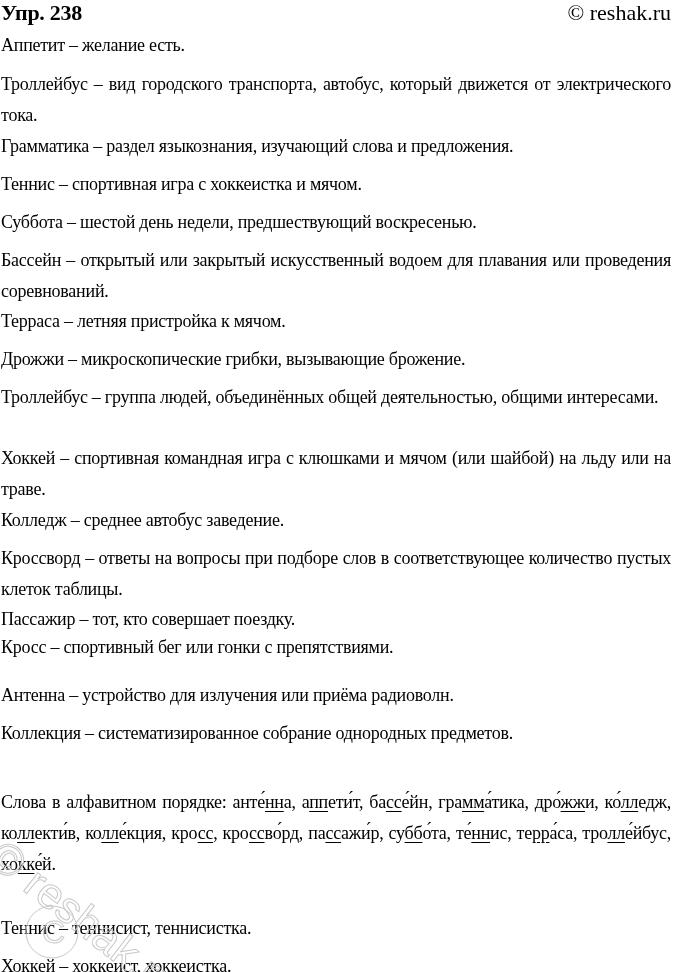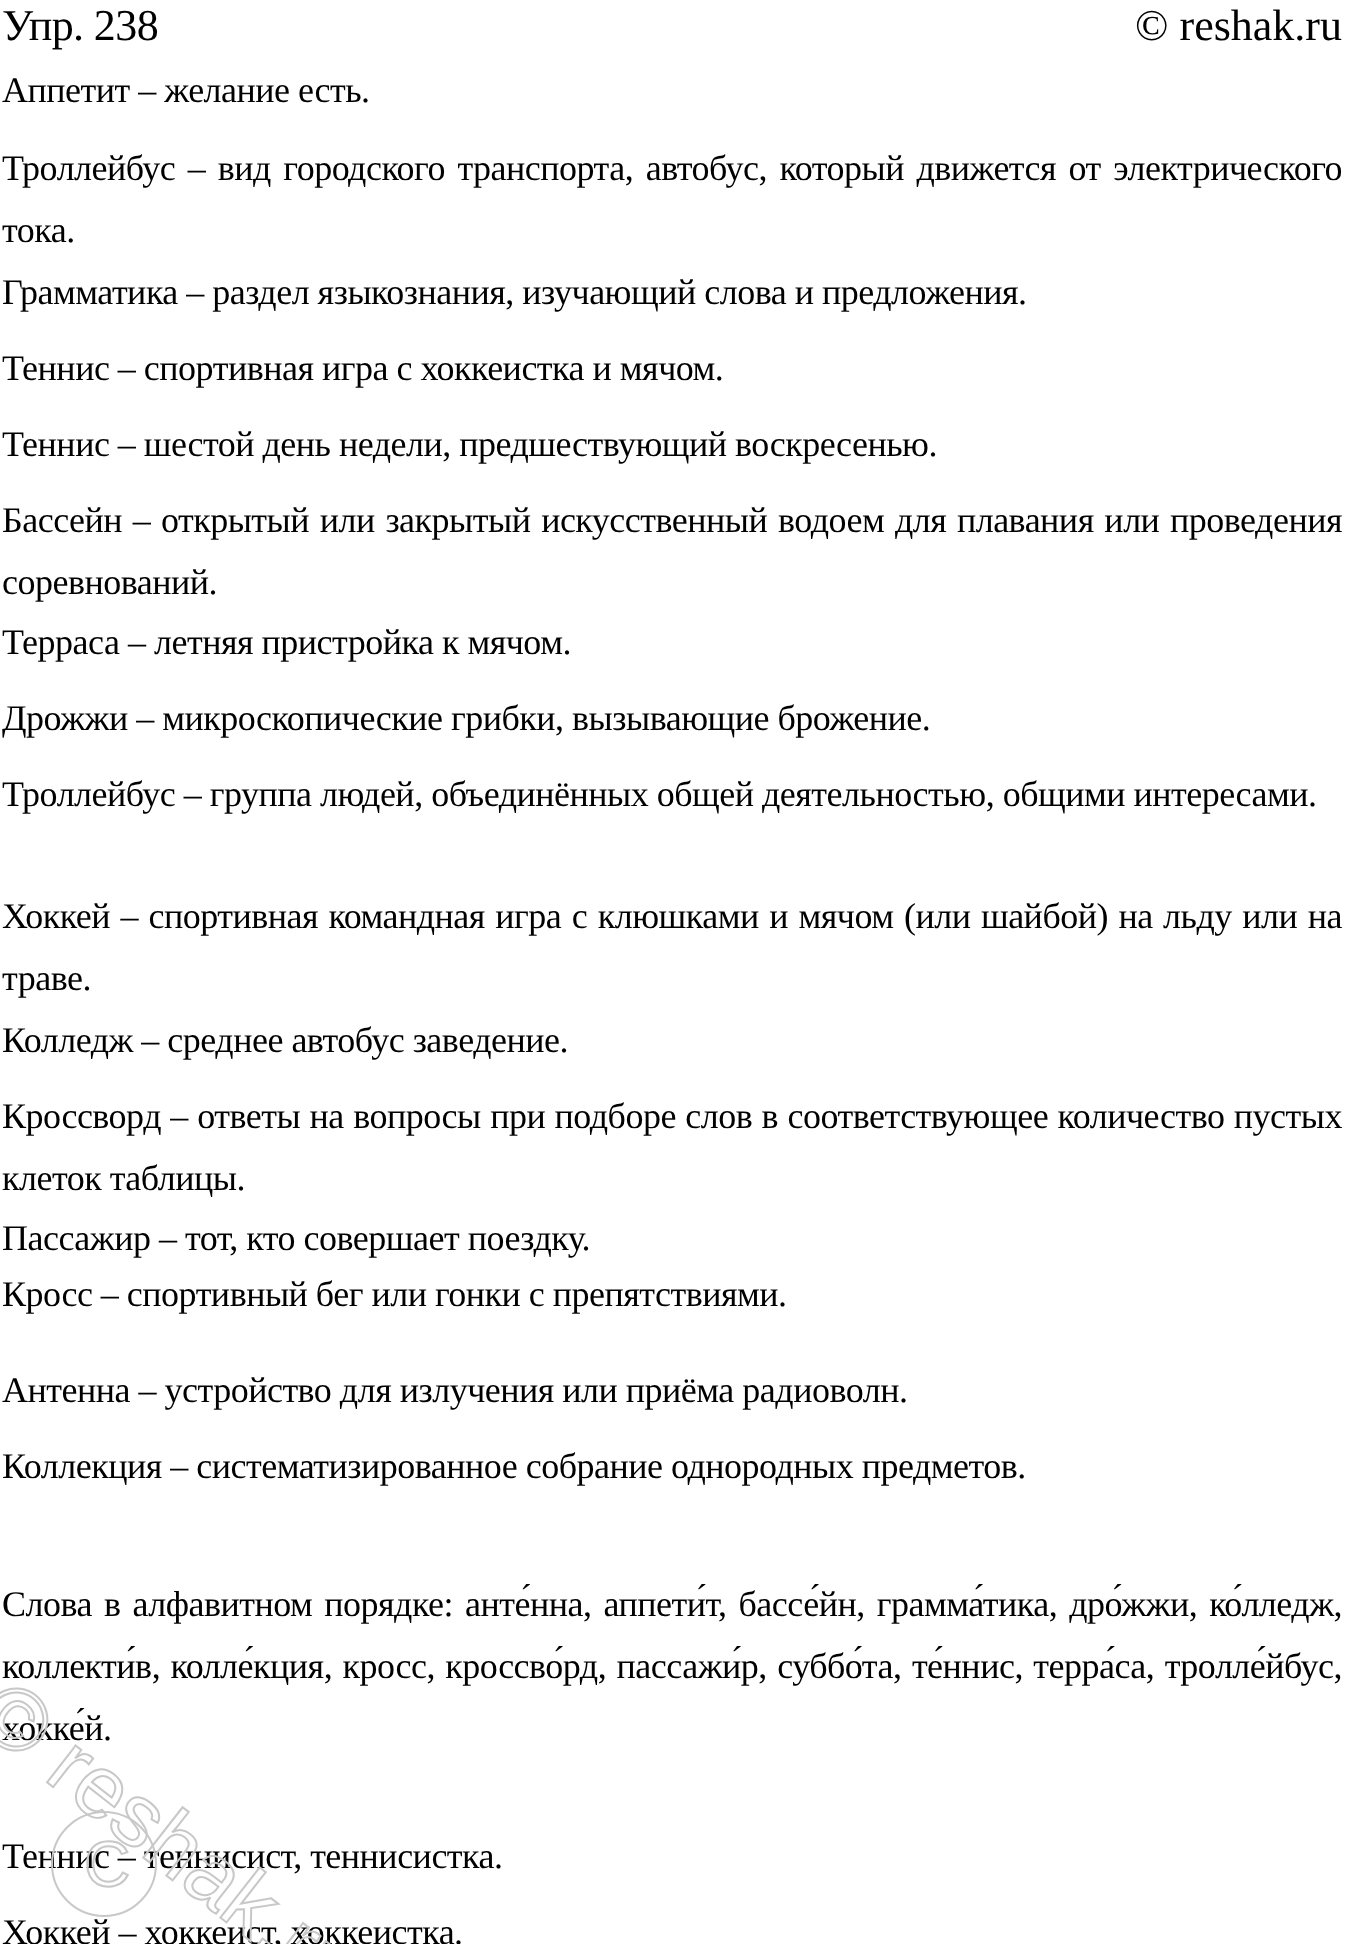--- a/index.html
+++ b/index.html
@@ -7,54 +7,54 @@
     width: 673px; height: 972px; position: relative; overflow: hidden;
     font-family: "Liberation Serif", "DejaVu Serif", serif;
     color: #000000;
   }
   .page { position: absolute; left: 0; top: 0; width: 673px; }
   .header {
     position: absolute; left: 1px; top: 0; width: 670px; height: 26px;
   }
   .title {
     position: absolute; left: 0; top: 0;
-    font-weight: normal; font-size: 22px; letter-spacing: -0.3px; text-align: right;
+    font-weight: bold; font-size: 22px; letter-spacing: -0.3px; text-align: right;
   }
   .site {
     position: absolute; right: 0; top: 0;
     font-size: 22px;
   }
   .para {
     position: absolute; left: 1px; width: 670px;
     font-size: 18px; line-height: 31px;
     text-align: justify; text-align-last: left;
     letter-spacing: -0.25px;
   }
   .para.single { white-space: nowrap; text-align: left; }
-  .u { text-decoration-thickness: 1px; text-underline-offset: 3px; }
+  .u { text-decoration: underline; text-decoration-thickness: 1px; text-underline-offset: 3px; }
   .watermark {
     position: absolute; left: -10px; top: 840px; width: 200px; height: 140px;
     pointer-events: none;
   }
 </style>
 </head>
 <body>
 
 <div class="page">
 
   <div class="header">
     <span class="title">Упр. 238</span>
     <span class="site">© reshak.ru</span>
   </div>
 
   <div class="para single" style="top:30px">Аппетит – желание есть.</div>
   <div class="para" style="top:69px">Троллейбус – вид городского транспорта, автобус, который движется от электрического тока.</div>
   <div class="para single" style="top:131px">Грамматика – раздел языкознания, изучающий слова и предложения.</div>
   <div class="para single" style="top:169px">Теннис – спортивная игра с хоккеистка и мячом.</div>
-  <div class="para single" style="top:207px">Теннис – шестой день недели, предшествующий воскресенью.</div>
+  <div class="para single" style="top:207px">Суббота – шестой день недели, предшествующий воскресенью.</div>
   <div class="para" style="top:245px">Бассейн – открытый или закрытый искусственный водоем для плавания или проведения соревнований.</div>
   <div class="para single" style="top:306px">Терраса – летняя пристройка к мячом.</div>
   <div class="para single" style="top:344px">Дрожжи – микроскопические грибки, вызывающие брожение.</div>
   <div class="para" style="top:382px">Троллейбус – группа людей, объединённых общей деятельностью, общими интересами.</div>
   <div class="para" style="top:443px">Хоккей – спортивная командная игра с клюшками и мячом (или шайбой) на льду или на траве.</div>
   <div class="para single" style="top:505px">Колледж – среднее автобус заведение.</div>
   <div class="para" style="top:543px">Кроссворд – ответы на вопросы при подборе слов в соответствующее количество пустых клеток таблицы.</div>
   <div class="para single" style="top:604px">Пассажир – тот, кто совершает поездку.</div>
   <div class="para single" style="top:632px">Кросс – спортивный бег или гонки с препятствиями.</div>
   <div class="para single" style="top:680px">Антенна – устройство для излучения или приёма радиоволн.</div>

